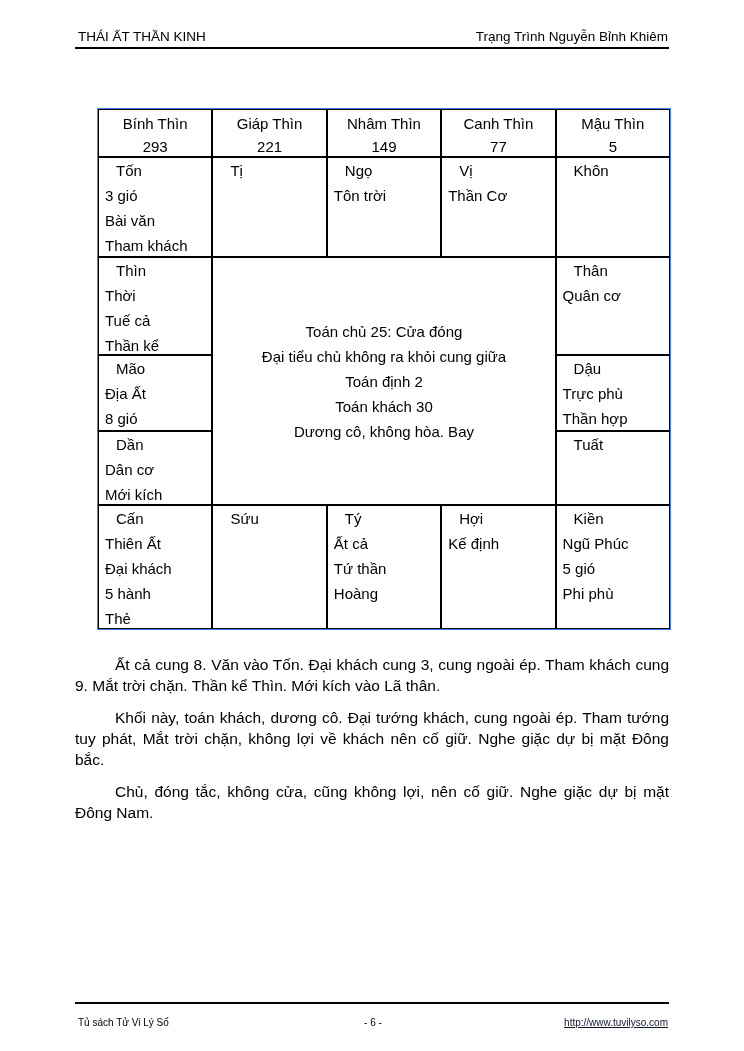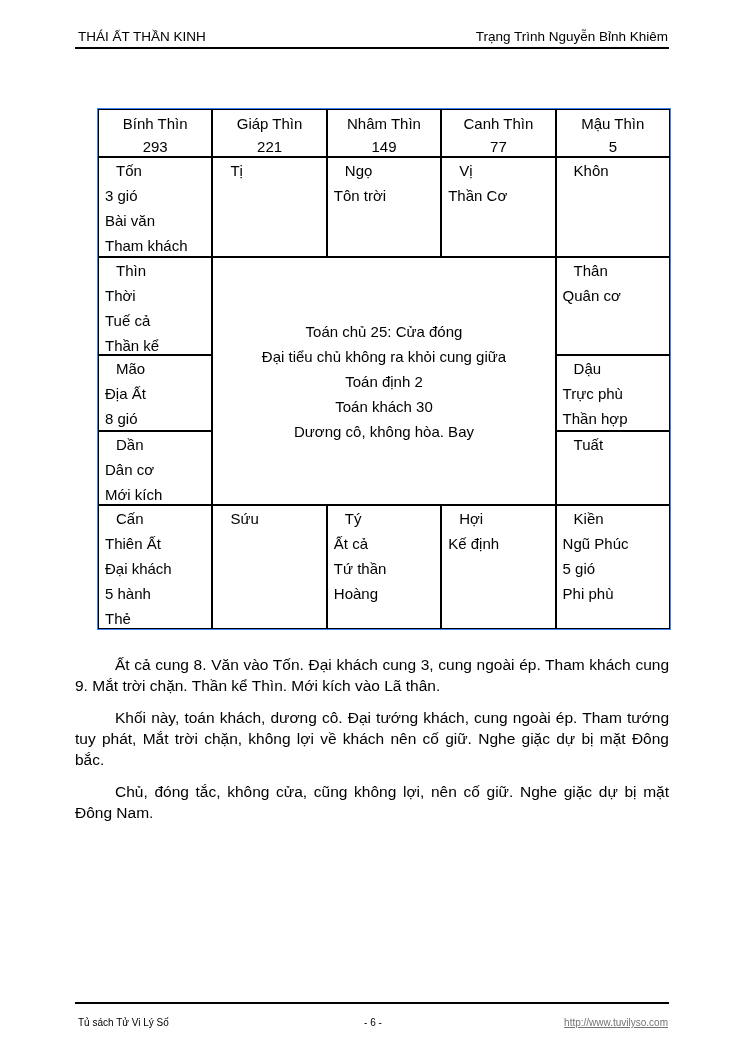--- a/index.html
+++ b/index.html
@@ -48,21 +48,21 @@
 
   
   .foot-rule{position:absolute;left:75px;right:75px;top:1002px;height:2px;background:#000;}
   .footer-row{
     position:absolute;left:78px;right:76px;top:1008px;
     display:flex;font-size:10px;line-height:17px;margin-top:6px;
   }
   .footer-row .fl{flex:1;text-align:left;}
   .footer-row .fc{flex:1;text-align:center;}
   .footer-row .fr{flex:1;text-align:right;}
-  .footer-row a{color:#737373;text-decoration:underline;cursor:pointer;}
+  .footer-row a{color:#0f172a;text-decoration:underline;cursor:pointer;}
 </style>
 </head>
 <body>
 
 <div class="page">
 
   <div class="running-head">
     <span>THÁI ẤT THẦN KINH</span>
     <span>Trạng Trình Nguyễn Bỉnh Khiêm</span>
   </div>

